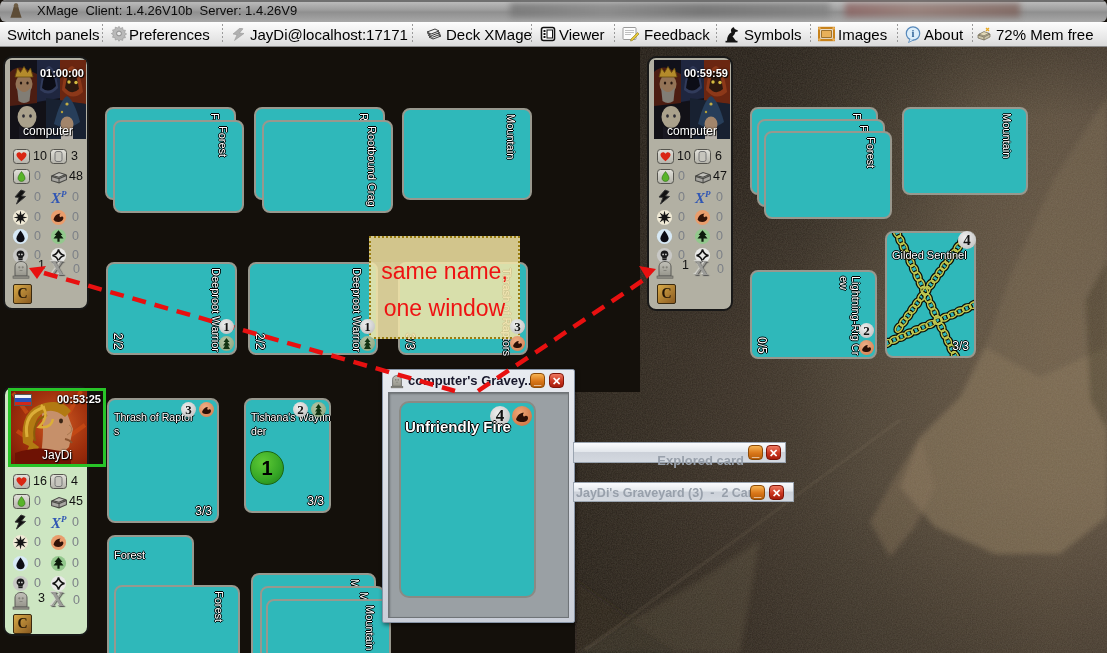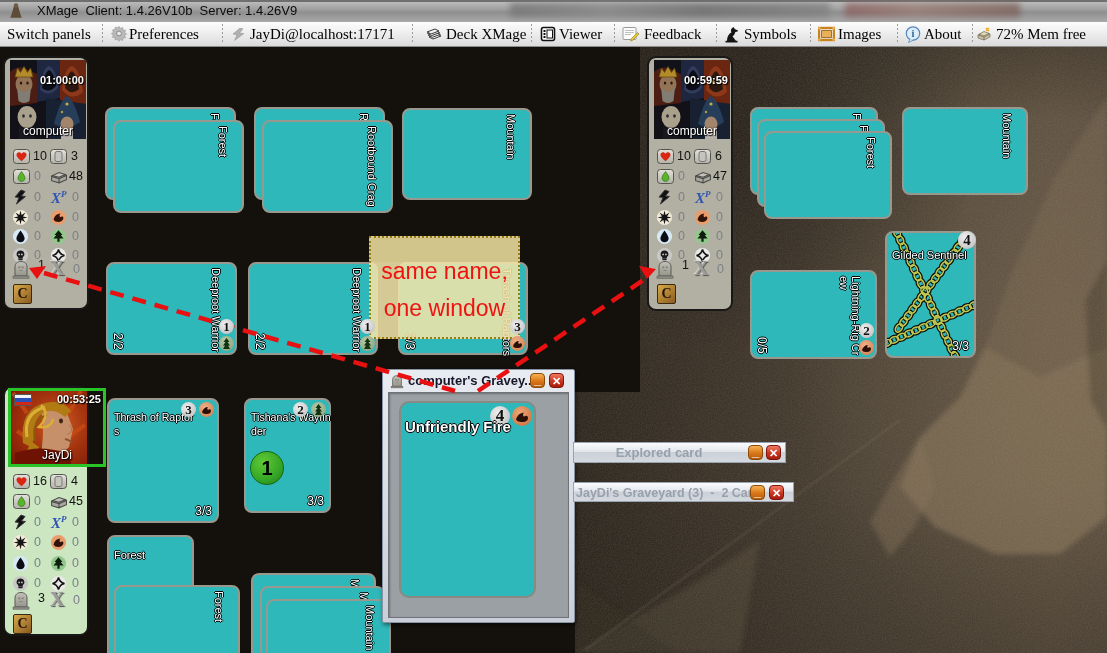--- a/index.html
+++ b/index.html
@@ -1,23 +1,23 @@
 <!DOCTYPE html>
 <html><head>
 <meta charset="utf-8">
 <style>
 html,body{margin:0;padding:0;}
 #app{position:relative;width:1107px;height:653px;overflow:hidden;font-family:"Liberation Sans",sans-serif;background:#15100b;}
 
-#titlebar{position:absolute;left:0;top:0;width:1107px;height:22px;background:linear-gradient(#c2c2c2,#9d9d9d 45%,#8f8f8f 55%,#a8a8a8);overflow:hidden;}
+#titlebar{position:absolute;left:0;top:0;width:1107px;height:22px;background:linear-gradient(#c2c2c2,#9d9d9d 45%,#8f8f8f 55%,#a8a8a8);overflow:hidden;border-radius:6px;}
 #titlebar .tb-darktop{position:absolute;left:0;top:0;width:100%;height:2px;background:#6f6f6f;}
 #titlebar .tb-text{position:absolute;top:3px;font-size:13px;color:#0c0c0c;}
 
 #menubar{position:absolute;left:0;top:22px;width:1107px;height:25px;background:linear-gradient(#fdfdfd,#e6e6e6 70%,#dadada);border-bottom:1px solid #8c8c8c;box-sizing:border-box;}
-.mi{position:absolute;top:4px;font-size:15px;color:#000;white-space:nowrap;font-family:Liberation Serif, serif;}
+.mi{position:absolute;top:4px;font-size:15px;color:#000;white-space:nowrap;}
 .msep{position:absolute;top:2px;width:1px;height:20px;background-image:linear-gradient(#9a9a9a 50%,transparent 50%);background-size:1px 4px;}
 .micon{position:absolute;top:4px;}
 
 #field{position:absolute;left:0;top:47px;width:1107px;height:606px;background:#14100b;}
 #brown{position:absolute;left:0;top:0;width:1107px;height:606px;
  background:
   linear-gradient(to bottom, rgba(14,11,8,.3), rgba(14,11,8,0) 12%),
   linear-gradient(to bottom, rgba(0,0,0,0) 72%, rgba(18,14,10,.28)),
   radial-gradient(340px 300px at 730px 85px, rgba(14,11,8,.6), rgba(14,11,8,0) 74%),
   radial-gradient(380px 460px at 1075px 300px, rgba(122,104,82,.5), rgba(122,104,82,0) 75%),
@@ -30,21 +30,21 @@
 .vn{position:absolute;top:4px;right:13px;color:#fff;font-size:11px;line-height:12px;writing-mode:vertical-rl;text-shadow:-1px 0 #000,1px 0 #000,0 -1px #000,0 1px #000;height:100%;white-space:nowrap;}
 .vpt{position:absolute;left:3px;bottom:3px;color:#fff;font-size:12px;writing-mode:vertical-rl;text-shadow:-1px 0 #000,1px 0 #000,0 -1px #000,0 1px #000;}
 .pt{position:absolute;z-index:3;right:5px;bottom:3px;color:#fff;font-size:12px;text-shadow:-1px 0 #000,1px 0 #000,0 -1px #000,0 1px #000;}
 .cost{position:absolute;z-index:3;width:15px;height:15px;border-radius:50%;background:radial-gradient(circle at 40% 35%,#efefef,#b9b9b9);color:#111;font-family:"Liberation Serif",serif;font-size:13px;font-weight:bold;text-align:center;line-height:15px;}
 .mana{position:absolute;z-index:3;width:15px;height:15px;border-radius:50%;}
 
 .panel{position:absolute;width:86px;border:2px solid #181818;border-radius:9px;box-sizing:border-box;}
 .grey{background:#b2b0a3;}
 .green{background:#cde6c2;}
 .avatar{position:absolute;overflow:hidden;}
-.timer{position:absolute;right:2px;top:14px;color:#fff;font-size:11px;font-weight:bold;text-shadow:0 0 2px #000,1px 1px 1px #000;}
+.timer{position:absolute;right:2px;top:7px;color:#fff;font-size:11px;font-weight:bold;text-shadow:0 0 2px #000,1px 1px 1px #000;}
 .pname{position:absolute;width:100%;text-align:center;color:#fff;font-size:12px;text-shadow:1px 1px 1px #000,0 0 2px #000;}
 .srow{position:absolute;left:0;height:17px;width:100%;}
 .snum{position:absolute;top:1px;font-size:12.5px;}
 .b{color:#111;}
 .z{color:#7c8087;}
 .ic{position:absolute;top:0;width:17px;height:17px;}
 .xp{position:absolute;top:0;font-size:15px;font-weight:bold;font-style:italic;color:#3056b4;font-family:"Liberation Serif",serif;}
 .xp sup{font-size:9px;}
 .xtext{position:absolute;top:-3px;font-size:20px;font-weight:bold;color:#9c9c98;font-family:"Liberation Serif",serif;text-shadow:1px 1px 1px #505050,-1px -1px 1px #d8d8d4;}
 .ctile{position:absolute;width:17px;height:18px;background:linear-gradient(135deg,#d8aa48,#8a5a20);border:1px solid #3a2a10;border-radius:2px;color:#221405;font-family:"Liberation Serif",serif;font-weight:bold;font-size:14px;text-align:center;line-height:18px;}
@@ -758,21 +758,21 @@
           <div class="cost" style="right:24px;top:3px;width:20px;height:20px;line-height:20px;font-size:17px">4</div>
           <div class="mana" style="right:2px;top:3px;width:20px;height:20px;background:radial-gradient(circle at 40% 35%,#efa878,#c86838)"><svg width="20" height="20" viewBox="0 0 15 15">
                 <path d="M3 10c1-3 3-5 6-5-1 1-1 2 0 3 1-1 3-1 3 1 0 2-2 3-4 3s-4 0-5-2z" fill="#2a0f06"></path>
               </svg></div>
           <span class="cn" style="left:4px;top:17px;font-size:15px;font-weight:bold;">Unfriendly Fire</span>
         </div>
       </div>
     </div>
 
     <div class="win-title" style="left:573px;top:395px;width:213px;height:21px;">
-      <div class="wt-text" style="left:0;top:2px;width:170px;text-align:center;color:#98a0ab;">Explored card</div>
+      <div class="wt-text" style="left:0;top:10px;width:170px;text-align:right;color:#98a0ab;">Explored card</div>
       <div class="wbtn min" style="left:174px;top:2px">
           <span style="font-size:13px;line-height:11px;">_</span>
         </div>
       <div class="wbtn cls" style="left:192px;top:2px">
           <span style="font-size:11px;line-height:14px;">✕</span>
         </div>
     </div>
     <div class="win-title" style="left:573px;top:435px;width:221px;height:20px;">
       <div class="wt-text" style="left:2px;top:2.5px;width:176px;color:#98a0ab;font-size:12.5px;">JayDi's Graveyard (3)&nbsp; -&nbsp; 2 Car...</div>
       <div class="wbtn min" style="left:176px;top:2px">

